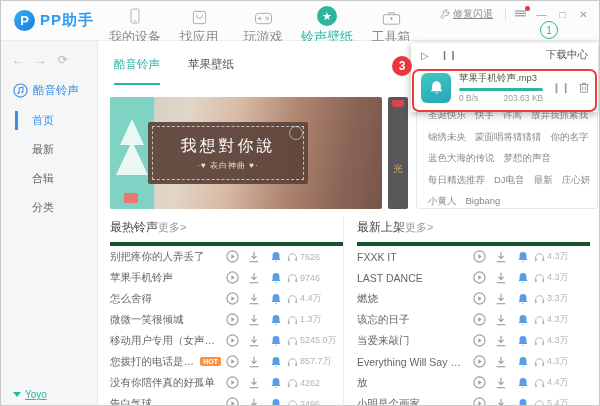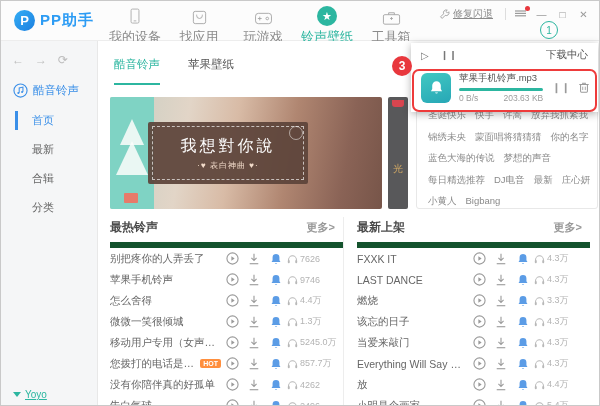--- a/index.html
+++ b/index.html
@@ -63,21 +63,21 @@
   .banner-next-red { position:absolute; left:4px; top:3px; width:12px; height:7px; background:#d8454f; border-radius:0 0 3px 3px; }
 
   .tag-panel { margin-left:8px; width:182px; border:1px solid #e8e8e8; border-radius:3px; padding:11px 0 0 11px; }
   .tag-row { display:flex; gap:9px; margin-bottom:8.5px; }
   .tag { font-size:9.5px; color:#8a8a8a; white-space:nowrap; cursor:pointer; }
 
   
   .lists { display:flex; margin-top:8px; padding-left:12px; }
   .col { width:233px; }
   .col.right { width:247px; border-left:1px solid #ededed; padding-left:13px; }
-  .col-head { display:flex; justify-content:space-between; align-items:center; padding:2px 8px 6px 0; border-bottom:6px solid #14532d;font-weight:bold; }
+  .col-head { display:flex; align-items:center; padding:2px 8px 6px 0; border-bottom:4px solid #14532d; }
   .col-title { font-size:12px; color:#4a4a4a; }
   .more { font-size:11px; color:#999; cursor:pointer; }
   .row { display:flex; align-items:center; height:21px; padding-right:4px; cursor:pointer; }
   .row-title { flex:1; font-size:10.5px; color:#666; white-space:nowrap; overflow:hidden; text-overflow:ellipsis; }
   .hot-badge { flex-shrink:0; background:#ff8f3e; color:#fff; font-size:7px; font-weight:bold; padding:1px 3px; border-radius:2px; margin-left:4px; }
   .icon-btn { width:22px; text-align:center; cursor:pointer; line-height:0; }
   .count { width:52px; display:flex; align-items:center; gap:2px; font-size:9px; color:#b3b3b3; line-height:0; }
   .count span { line-height:normal; }
 
   

